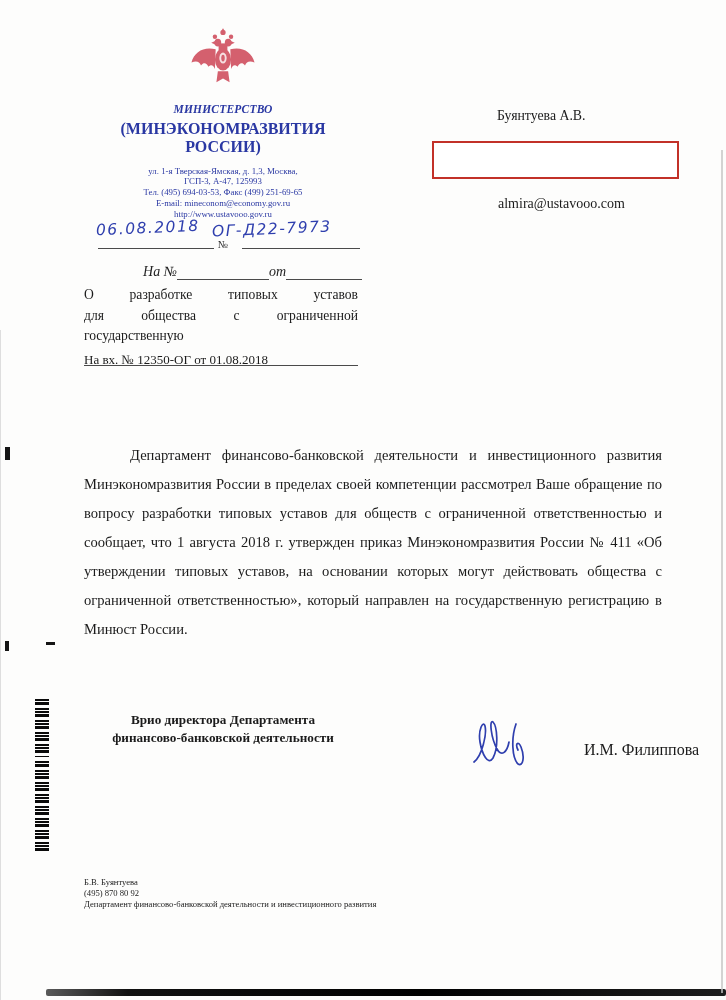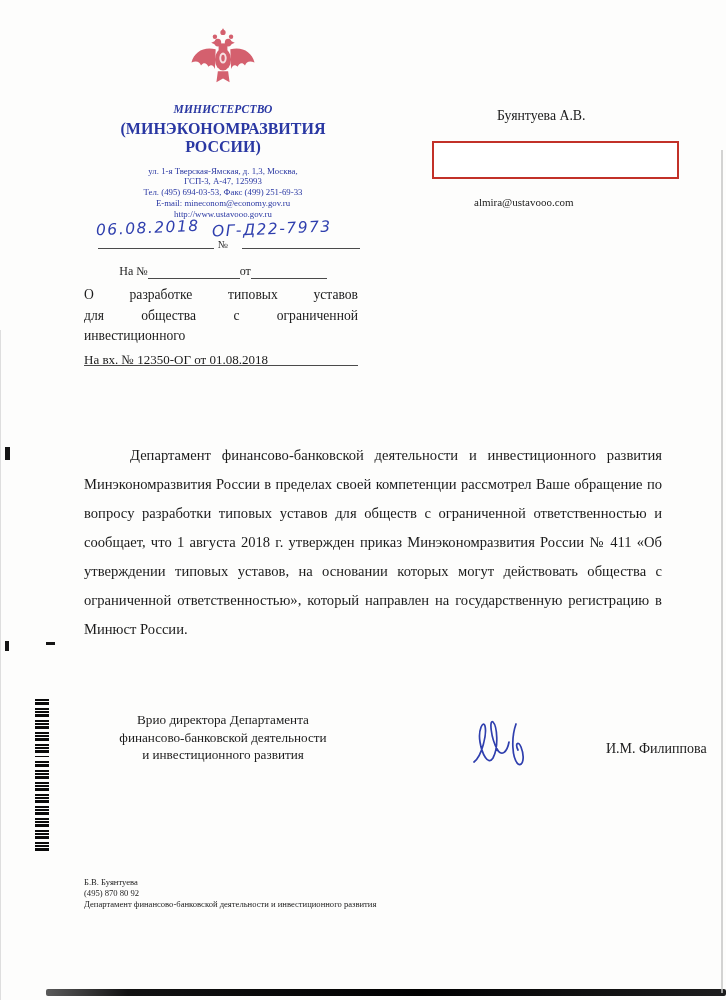--- a/index.html
+++ b/index.html
@@ -24,48 +24,48 @@
   .rule2 { left:158px; width:118px; }
   .num-sign { position:absolute; left:134px; bottom:3px; font-size:10.5px; color:#333; }
   .handwriting {
     position:absolute; font-family:"DejaVu Sans",sans-serif; font-style:italic;
     color:#2f3fae; font-size:15.5px; letter-spacing:1.5px; white-space:nowrap;
     transform:rotate(-2.5deg);
   }
   .hw-date { left:12px; top:-8px; }
   .hw-num  { left:128px; top:-7px; }
 
-  .na-row { margin-top:11px; text-align:center; font-size:12px; color:#222; }
+  .na-row { margin-top:11px; text-align:right; font-size:14px; color:#222;font-style:italic; }
   .na-row .uline { display:inline-block; border-bottom:1px solid #4a4a4a; height:10px; vertical-align:bottom; }
   .u1 { width:92px; } .u2 { width:76px; }
 
   
   .recipient-name { position:absolute; left:497px; top:108px; font-size:13.8px; }
   .redaction-box  { position:absolute; left:432px; top:141px; width:247px; height:38px;
                     border:2px solid #c23128; background:#fff; }
-  .recipient-email { position:absolute; left:474px; top:196px; font-size:11px; }
+  .recipient-email { position:absolute; left:498px; top:196px; font-size:14px; }
 
   
   .subject { position:absolute; left:84px; top:285px; width:274px;
              font-size:13.6px; line-height:20.5px;
              border-bottom:1px solid #4a4a4a; padding-bottom:18px; }
   .subject .just { text-align:justify; text-align-last:justify; }
   .incoming { position:absolute; left:84px; top:352px; font-size:13px; }
 
   
   .salutation { position:absolute; left:160px; top:411px; width:512px;
                 text-align:center; font-size:14.6px; }
   .body-par { position:absolute; left:84px; top:441px; width:578px;
               font-size:14.6px; line-height:29px; text-align:justify; text-indent:46px; }
 
   
   .sig-title { position:absolute; left:92px; top:711px; width:262px;
-               text-align:center; font-size:13.2px; line-height:17.5px; }
+               text-align:center; font-size:13.2px; line-height:17.5px;font-weight:bold; }
   .sig-scribble { position:absolute; left:466px; top:716px; width:82px; height:64px; }
-  .sig-name { position:absolute; left:606px; top:741px; font-size:14px; }
+  .sig-name { position:absolute; left:584px; top:741px; font-size:16px; }
 
   
   .exec-footer { position:absolute; left:84px; top:877px; font-size:8.6px; line-height:11.2px; color:#222; }
 
   
   .barcode { position:absolute; left:35px; width:14px;
     background:repeating-linear-gradient(to bottom,
       #0a0a0a 0 2px, transparent 2px 3px,
       #0a0a0a 3px 6px, transparent 6px 9px,
       #0a0a0a 9px 11px, transparent 11px 12px); }
@@ -112,21 +112,21 @@
     </div>
 
     <div class="ministry">
       <div>МИНИСТЕРСТВО</div>
     </div>
     <div class="ministry-short">(МИНЭКОНОМРАЗВИТИЯ РОССИИ)</div>
 
     <div class="address">
       <div>ул. 1-я Тверская-Ямская, д. 1,3, Москва,</div>
       <div>ГСП-3, А-47, 125993</div>
-      <div>Тел. (495) 694-03-53, Факс (499) 251-69-33</div>
+      <div>Тел. (495) 694-03-53, Факс (499) 251-69-65</div>
       <div>E-mail: mineconom@economy.gov.ru</div>
       <div>http://www.ustavooo.gov.ru</div>
     </div>
 
     <div class="hand-row">
       <span class="rule rule1"></span>
       <span class="num-sign">№</span>
       <span class="rule rule2"></span>
       <span class="handwriting hw-date">06.08.2018</span>
       <span class="handwriting hw-num">ОГ-Д22-7973</span>
@@ -137,30 +137,29 @@
     </div>
   </div>
 
   <div class="recipient-name">Буянтуева А.В.</div>
   <div class="redaction-box"></div>
   <div class="recipient-email">almira@ustavooo.com</div>
 
   <div class="subject">
     <div class="just">О разработке типовых уставов</div>
     <div class="just">для общества с ограниченной</div>
-    <div>инвестиционного</div>
+    <div>государственную</div>
   </div>
   <div class="incoming">На вх. № 12350-ОГ от 01.08.2018</div>
 
   <div class="body-par">Департамент финансово-банковской деятельности и инвестиционного развития Минэкономразвития России в пределах своей компетенции рассмотрел Ваше обращение по вопросу разработки типовых уставов для обществ с ограниченной ответственностью и сообщает, что 1 августа 2018 г. утвержден приказ Минэкономразвития России № 411 «Об утверждении типовых уставов, на основании которых могут действовать общества с ограниченной ответственностью», который направлен на государственную регистрацию в Минюст России.</div>
 
   <div class="sig-title">
     <div>Врио директора Департамента</div>
     <div>финансово-банковской деятельности</div>
-    <div>и инвестиционного развития</div>
   </div>
   <div class="sig-scribble">
     <svg viewBox="0 0 82 64" width="82" height="64" aria-hidden="true">
       <path d="M8 46 C16 40 21 18 19 10 C17 4 12 14 14 26 C16 38 22 50 27 42 C33 31 31 10 27 6 C23 3 25 22 31 33 C35 41 41 37 43 26 M50 8 C45 22 46 42 52 48 C57 51 59 41 55 31 C52 24 49 28 52 34" fill="none" stroke="#2f3fae" stroke-width="1.7" stroke-linecap="round"></path>
     </svg>
   </div>
   <div class="sig-name">И.М. Филиппова</div>
 
   <div class="exec-footer">
     <div>Б.В. Буянтуева</div>

